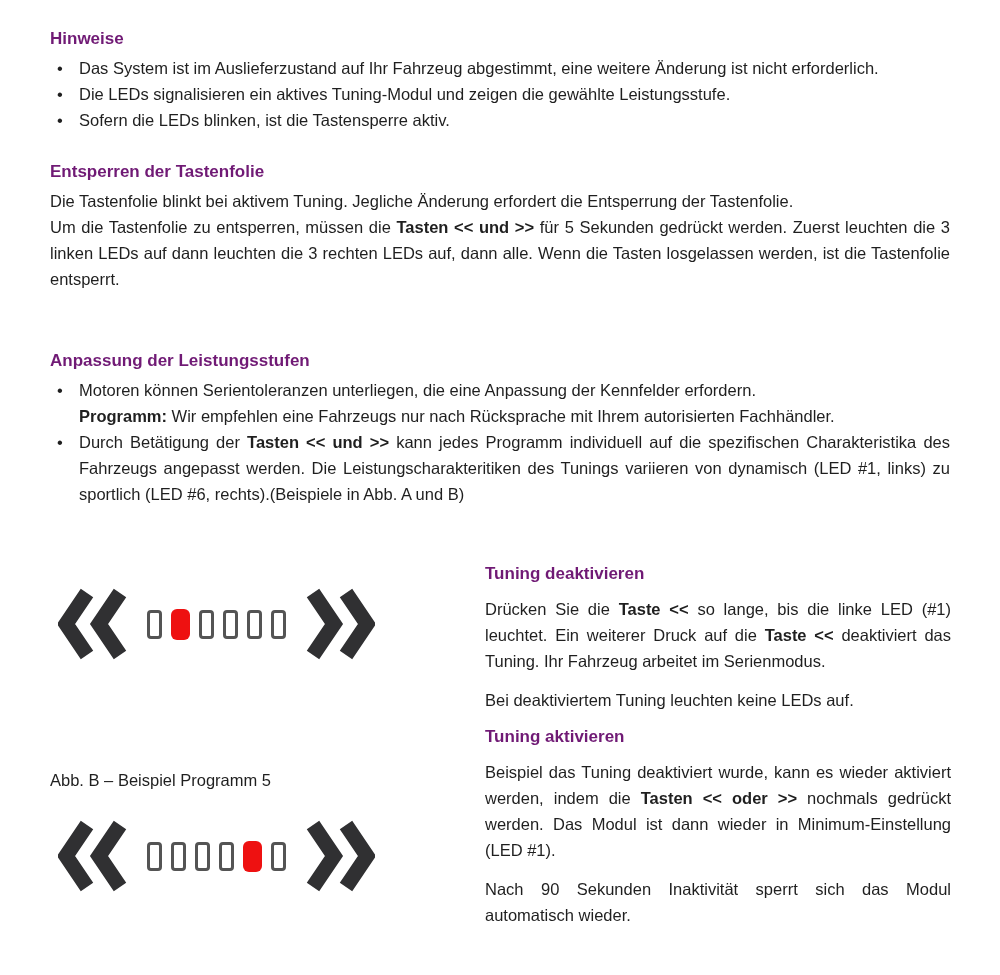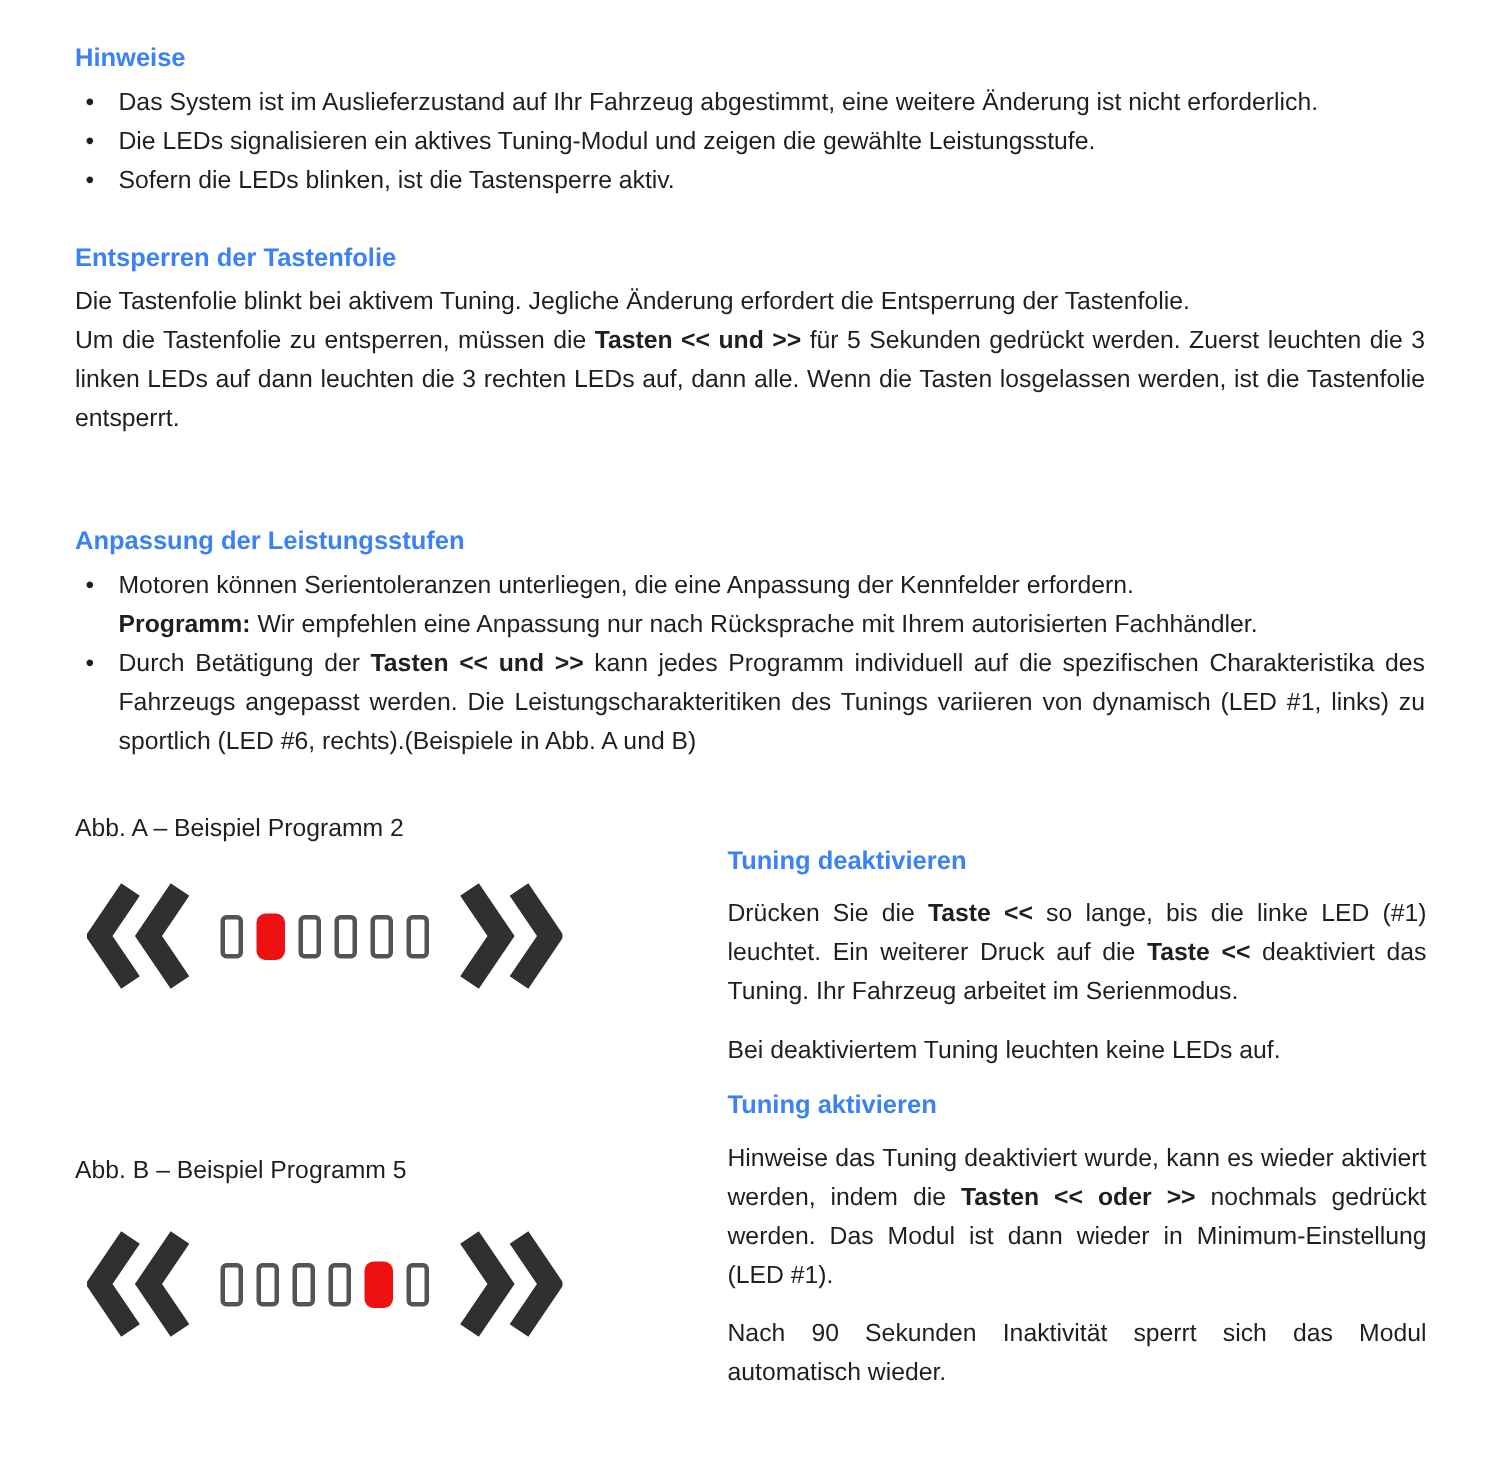--- a/index.html
+++ b/index.html
@@ -15,21 +15,21 @@
     background:#ffffff;
     color:var(--text);
     font-family:"Liberation Sans",sans-serif;
     font-size:16.5px;
     line-height:26px;
     overflow:hidden;
   }
   .page{padding:28px 50px 0 50px;}
 
   .sec-heading{
-    font-size:17px;font-weight:bold;color:#3b82f6;
+    font-size:17px;font-weight:bold;color:#701a75;
     line-height:22px;margin:0 0 5px 0;
   }
   .gap-md{margin-top:28px;}
   .gap-lg{margin-top:58px;}
 
   ul.bullets{list-style:none;margin:0;padding:0;}
   ul.bullets li{
     position:relative;
     padding-left:29px;
     text-align:justify;
@@ -98,27 +98,26 @@
     <li><span>Das System ist im Auslieferzustand auf Ihr Fahrzeug abgestimmt, eine weitere Änderung ist nicht erforderlich.</span></li>
     <li><span>Die LEDs signalisieren ein aktives Tuning-Modul und zeigen die gewählte Leistungsstufe.</span></li>
     <li><span>Sofern die LEDs blinken, ist die Tastensperre aktiv.</span></li>
   </ul>
 
   <h3 class="sec-heading gap-md">Entsperren der Tastenfolie</h3>
   <p class="body-par par-top"><span>Die Tastenfolie blinkt bei aktivem Tuning. Jegliche Änderung erfordert die Entsperrung der Tastenfolie.</span><br><span>Um die Tastenfolie zu entsperren, müssen die </span><b>Tasten &lt;&lt; und &gt;&gt;</b><span> für 5 Sekunden gedrückt werden. Zuerst leuchten die 3 linken LEDs auf dann leuchten die 3 rechten LEDs auf, dann alle. Wenn die Tasten losgelassen werden, ist die Tastenfolie entsperrt.</span></p>
 
   <h3 class="sec-heading gap-lg">Anpassung der Leistungsstufen</h3>
   <ul class="bullets spaced">
-    <li><span>Motoren können Serientoleranzen unterliegen, die eine Anpassung der Kennfelder erfordern.</span><br><b>Programm:</b><span> Wir empfehlen eine Anpassung nur nach Rücksprache mit Ihrem autorisierten Fachhändler.</span></li>
+    <li><span>Motoren können Serientoleranzen unterliegen, die eine Anpassung der Kennfelder erfordern.</span><br><b>Programm:</b><span> Wir empfehlen eine Fahrzeugs nur nach Rücksprache mit Ihrem autorisierten Fachhändler.</span></li>
     <li><span>Durch Betätigung der </span><b>Tasten &lt;&lt; und &gt;&gt;</b><span> kann jedes Programm individuell auf die spezifischen Charakteristika des Fahrzeugs angepasst werden. Die Leistungscharakteritiken des Tunings variieren von dynamisch (LED #1, links) zu sportlich (LED #6, rechts).(Beispiele in Abb. A und B)</span></li>
   </ul>
 
   <div class="figures-section">
 
-    <div class="fig-label a">Abb. A – Beispiel Programm 2</div>
     <div class="figure a">
       <svg class="chev" width="70" height="78" viewBox="0 0 70 78" aria-hidden="true">
         <polyline points="29,8 8,39 29,70" fill="none" stroke="currentColor" stroke-width="15"></polyline>
         <polyline points="62,8 41,39 62,70" fill="none" stroke="currentColor" stroke-width="15"></polyline>
       </svg>
       <div class="led-strip">
           <div class="led"></div>
           <div class="led on"></div>
           <div class="led"></div>
           <div class="led"></div>
@@ -151,19 +150,19 @@
       </svg>
     </div>
 
     <div class="right-col">
       <h3 class="sec-heading">Tuning deaktivieren</h3>
       <p class="body-par"><span>Drücken Sie die </span><b>Taste &lt;&lt;</b><span> so lange, bis die linke LED (#1) leuchtet. Ein weiterer Druck auf die </span><b>Taste &lt;&lt;</b><span> deaktiviert das Tuning. Ihr Fahrzeug arbeitet im Serienmodus.</span></p>
       <p class="body-par"><span>Bei deaktiviertem Tuning leuchten keine LEDs auf.</span></p>
 
       <div class="sub-block">
         <h3 class="sec-heading">Tuning aktivieren</h3>
-        <p class="body-par"><span>Hinweise das Tuning deaktiviert wurde, kann es wieder aktiviert werden, indem die </span><b>Tasten &lt;&lt; oder &gt;&gt;</b><span> nochmals gedrückt werden. Das Modul ist dann wieder in Minimum-Einstellung (LED #1).</span></p>
+        <p class="body-par"><span>Beispiel das Tuning deaktiviert wurde, kann es wieder aktiviert werden, indem die </span><b>Tasten &lt;&lt; oder &gt;&gt;</b><span> nochmals gedrückt werden. Das Modul ist dann wieder in Minimum-Einstellung (LED #1).</span></p>
         <p class="body-par"><span>Nach 90 Sekunden Inaktivität sperrt sich das Modul automatisch wieder.</span></p>
       </div>
     </div>
 
   </div>
 </div>
 
 </body></html>

